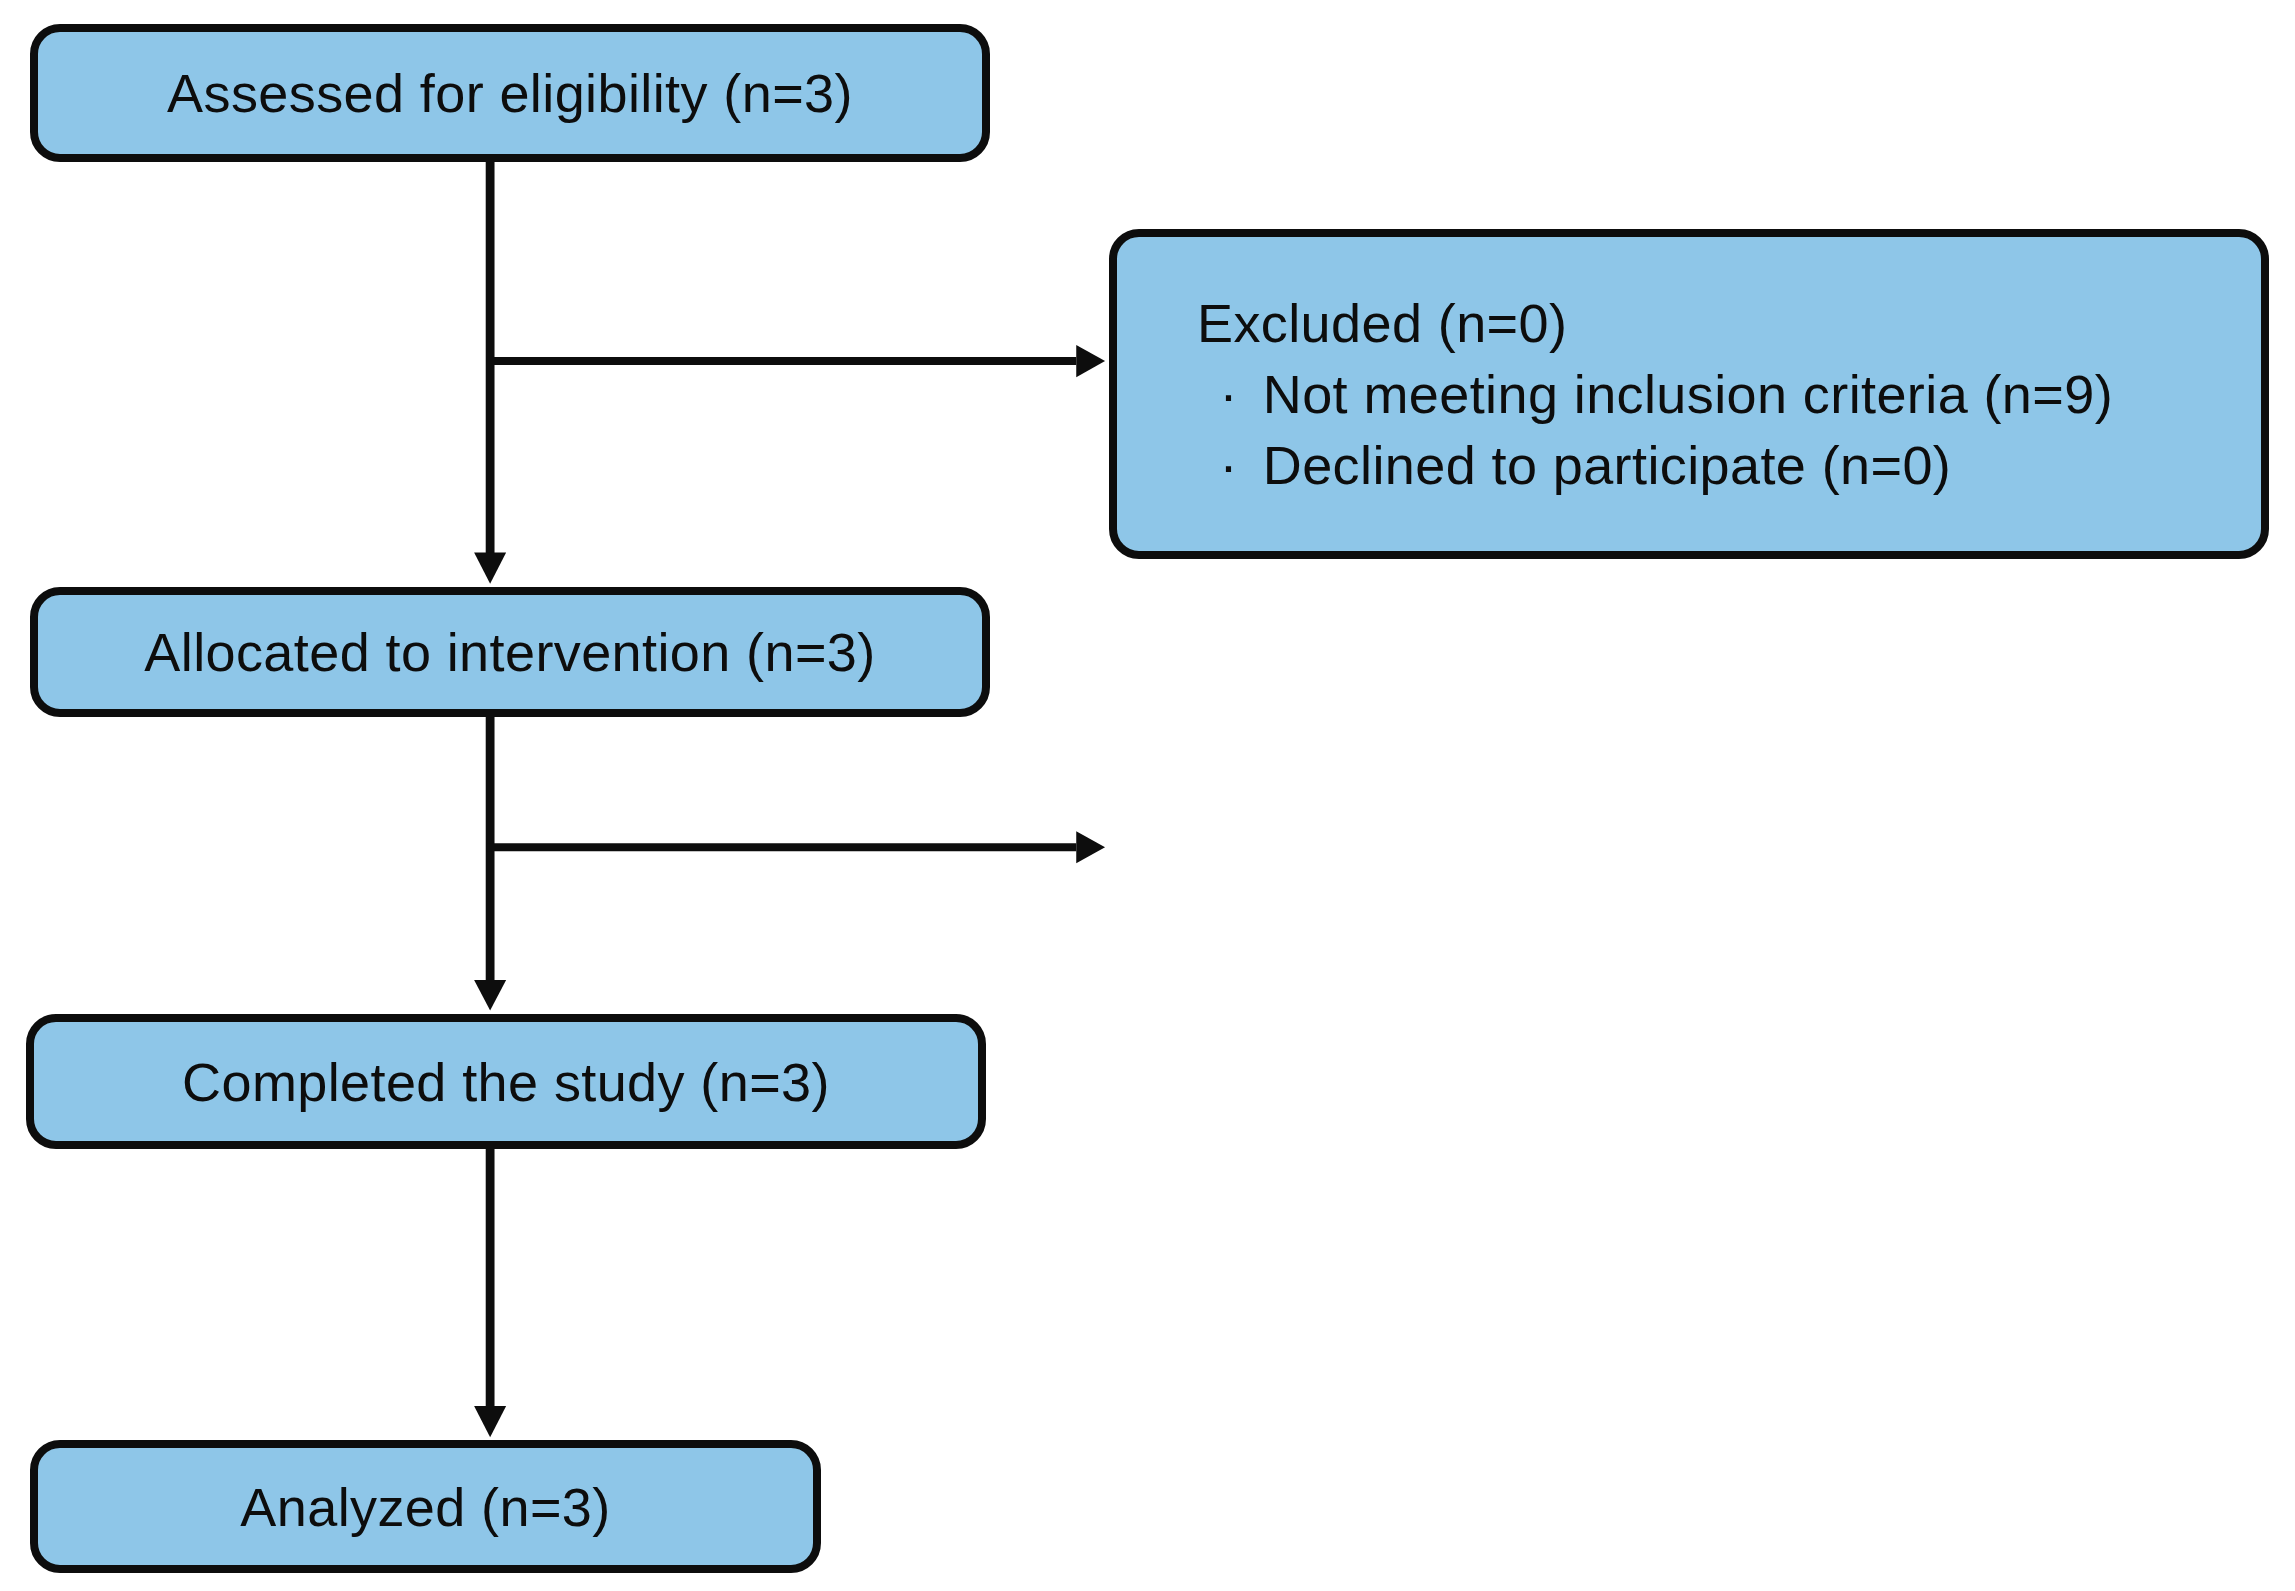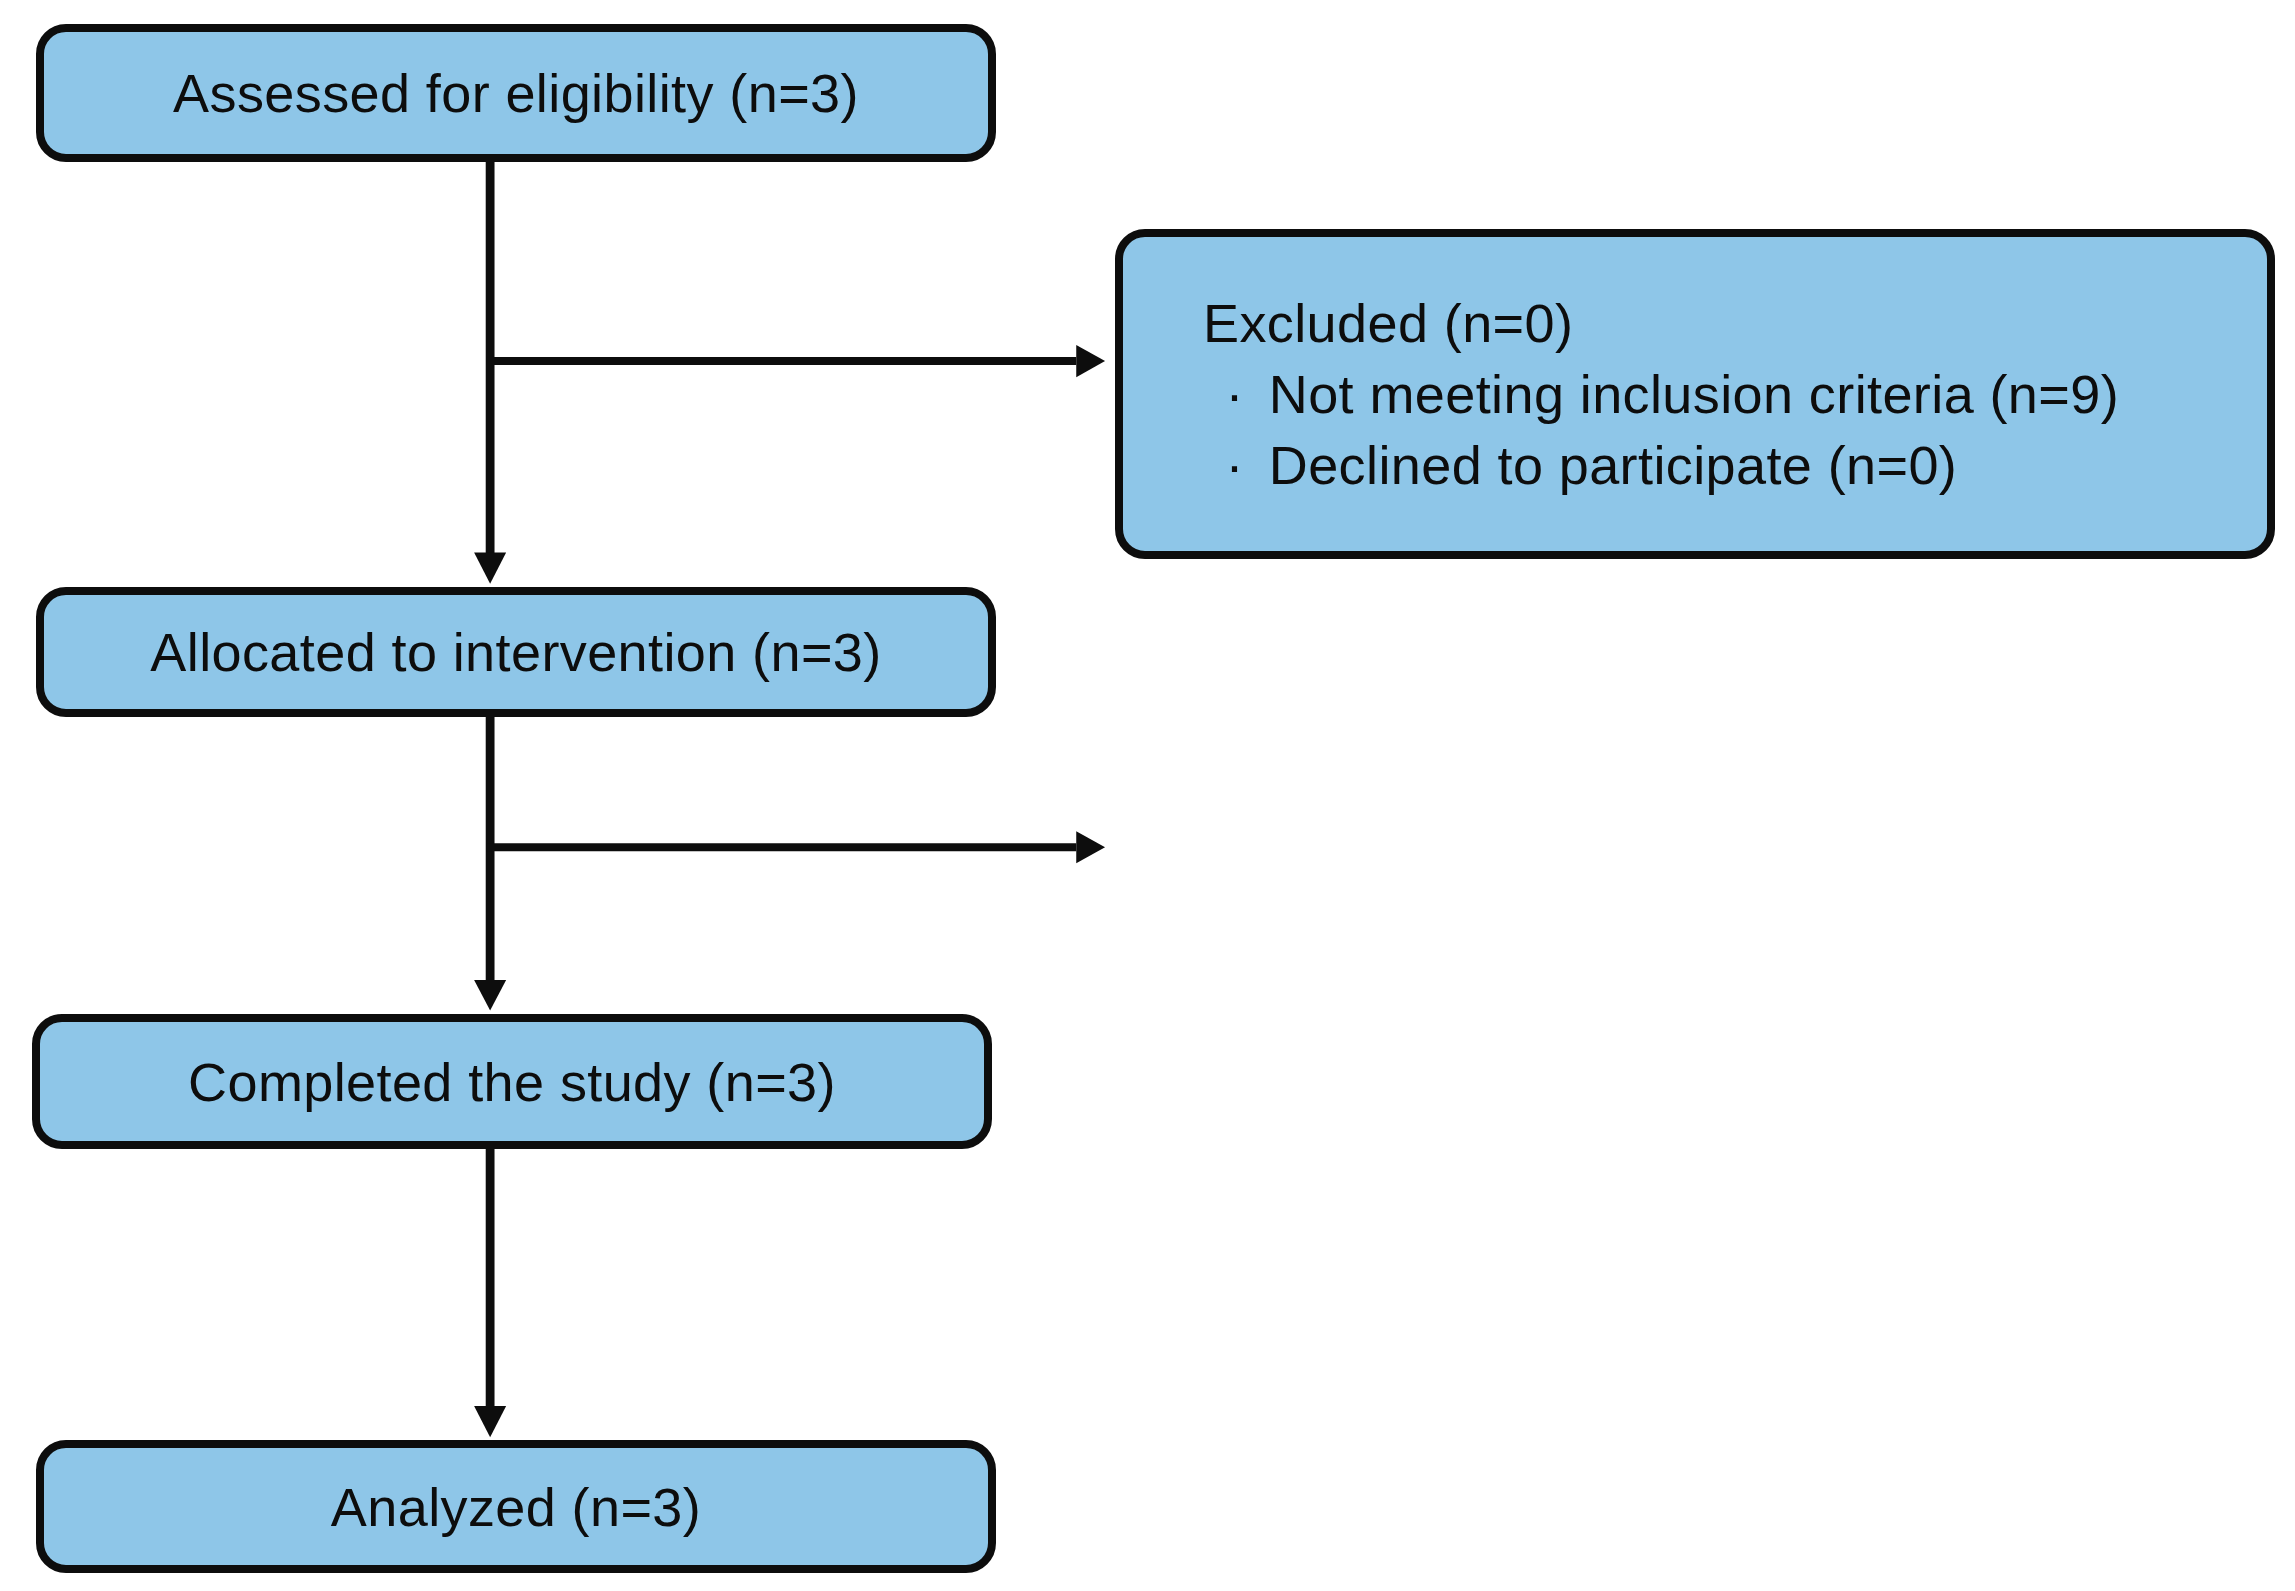--- a/index.html
+++ b/index.html
@@ -23,40 +23,39 @@
     position: absolute;
     box-sizing: border-box;
     background: var(--box-fill, #8ec6e8);
     border: 8px solid var(--box-border, #0d0d0d);
     border-radius: 30px;
     font-size: 54px;
     display: flex;
     align-items: center;
     justify-content: center;
     letter-spacing: 0.4px;
-    margin-left: 6px;
   }
   .box .label { white-space: nowrap; }
   .box.side-list {
     flex-direction: column;
     align-items: flex-start;
     justify-content: center;
     padding-left: 80px;
     padding-right: 32px;
     line-height: 71px;
   }
   .bullet-row { display: flex; margin-left: 22.4px; white-space: nowrap; }
   .bullet { margin-right: 25px; }
   
   #node-assessed     { left: 30px;   top: 24px;   width: 960px; height: 138px; }
   #node-excluded     { left: 1109px; top: 229px;  width: 1160px; height: 330px; }
   #node-allocated    { left: 30px;   top: 587px;  width: 960px; height: 130px; }
   #node-discontinued { left: 1109px; top: 777px;  width: 1160px; height: 141px; }
   #node-completed    { left: 26px;   top: 1014px; width: 960px; height: 135px; }
-  #node-analyzed     { left: 30px;   top: 1440px; width: 960px; height: 133px; }
+  #node-analyzed     { left: 30px;   top: 1440px; width: 791px; height: 133px; }
 </style>
 </head>
 <body>
 
 <div class="canvas">
 
   <svg class="arrows" viewBox="0 0 2866 1987" xmlns="http://www.w3.org/2000/svg">
 
     <line x1="612" y1="200" x2="612" y2="694" stroke-width="11"></line>
     <polygon points="592,690 632,690 612,729"></polygon>

